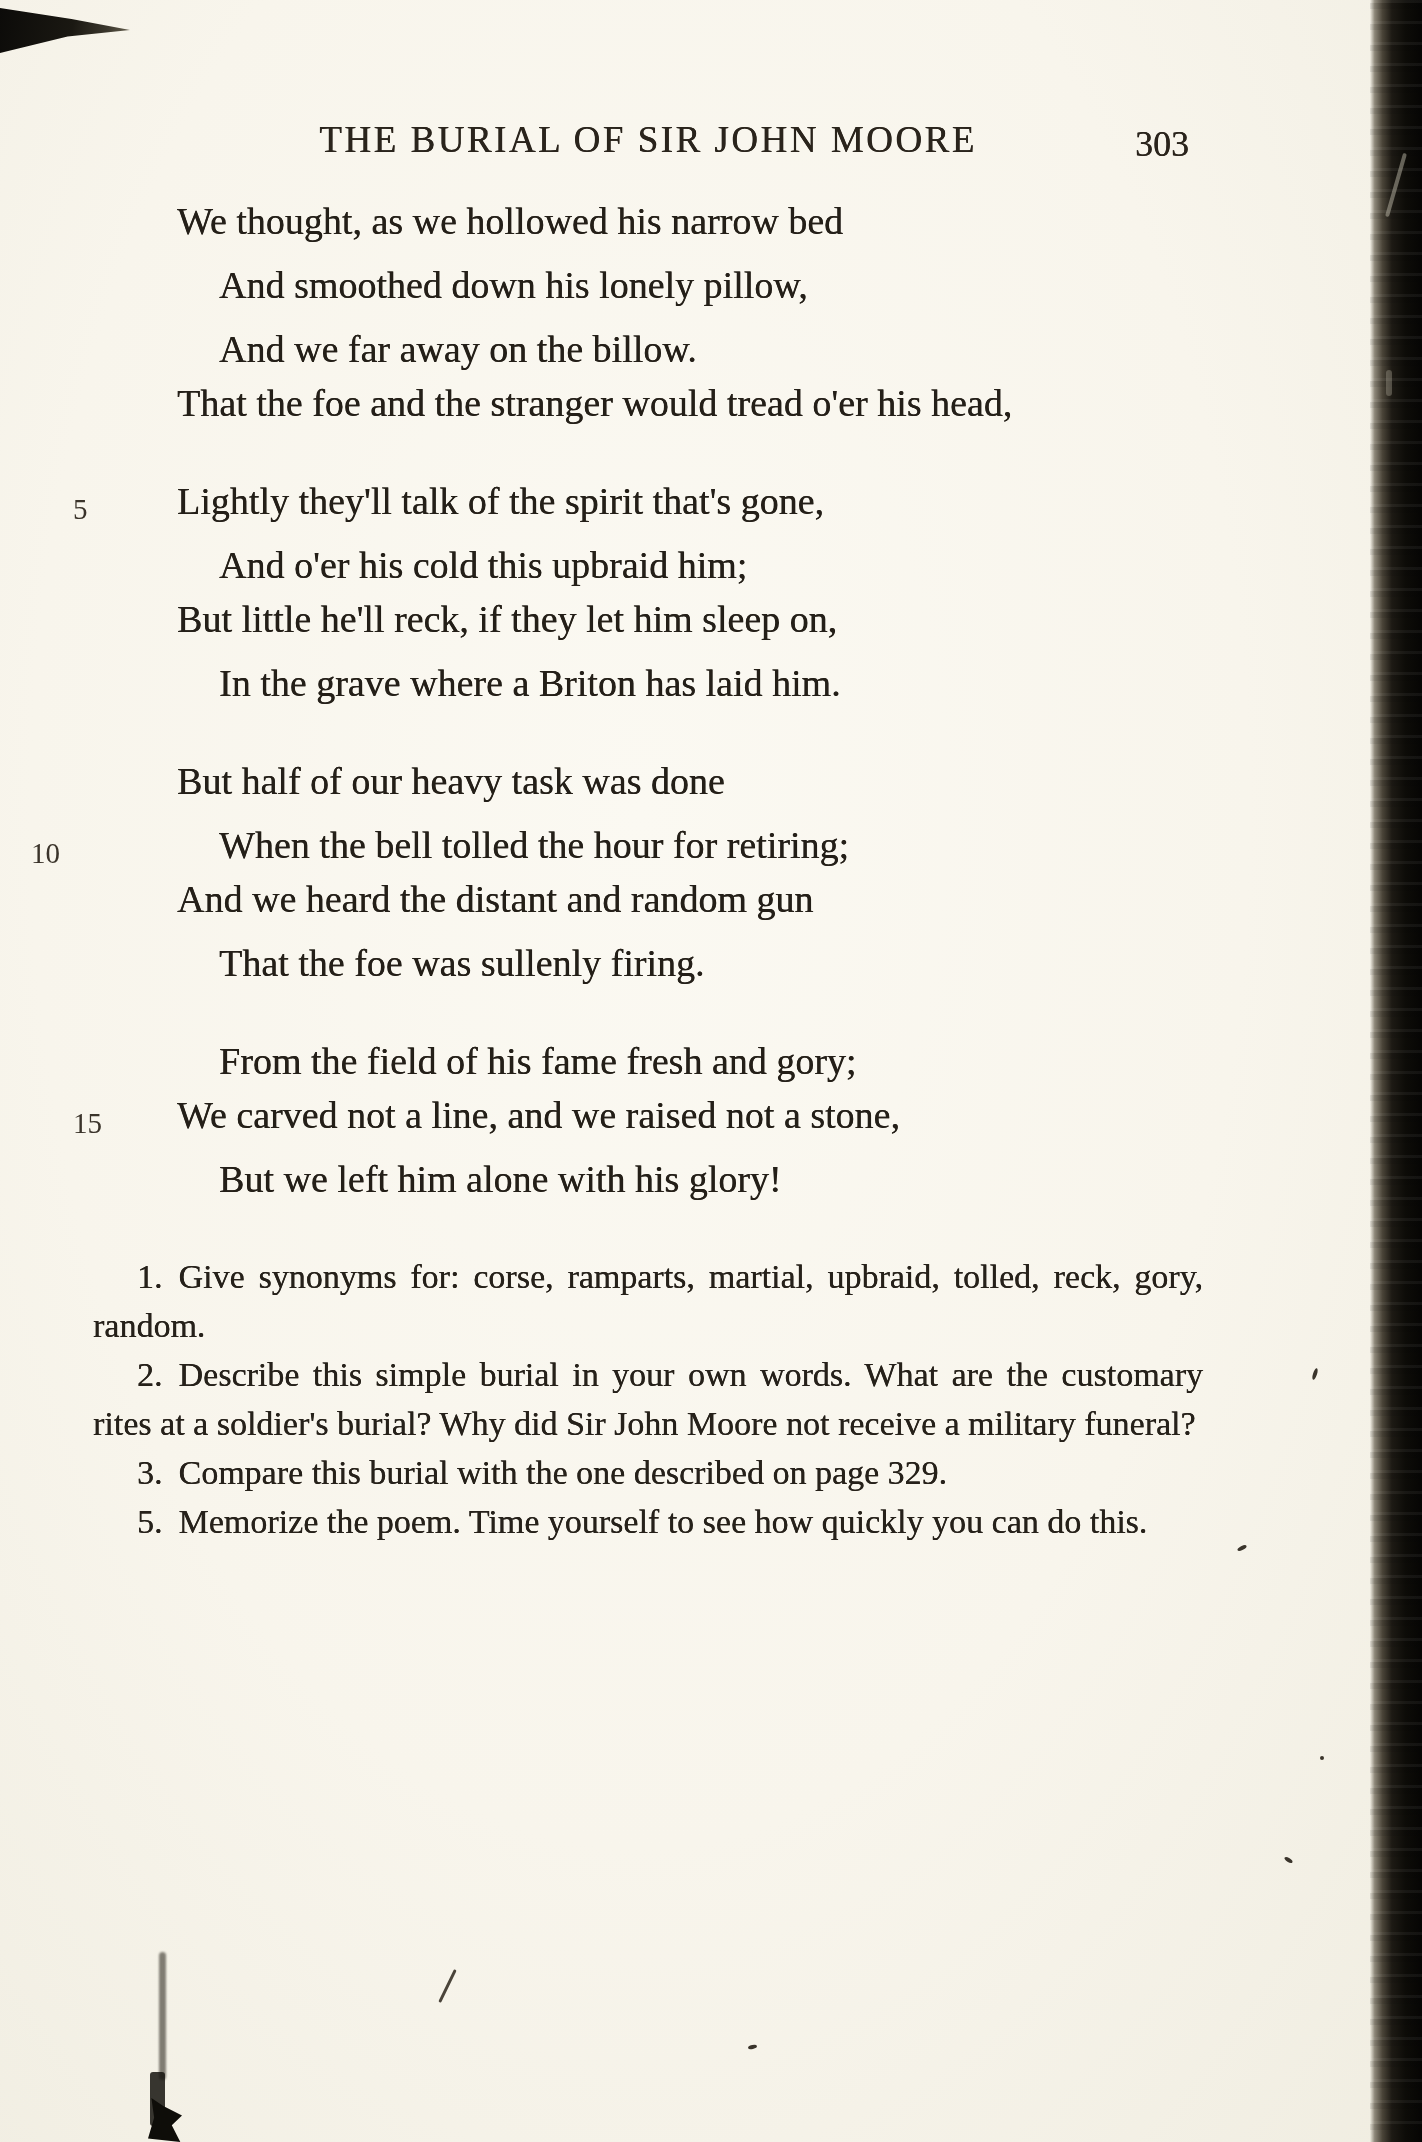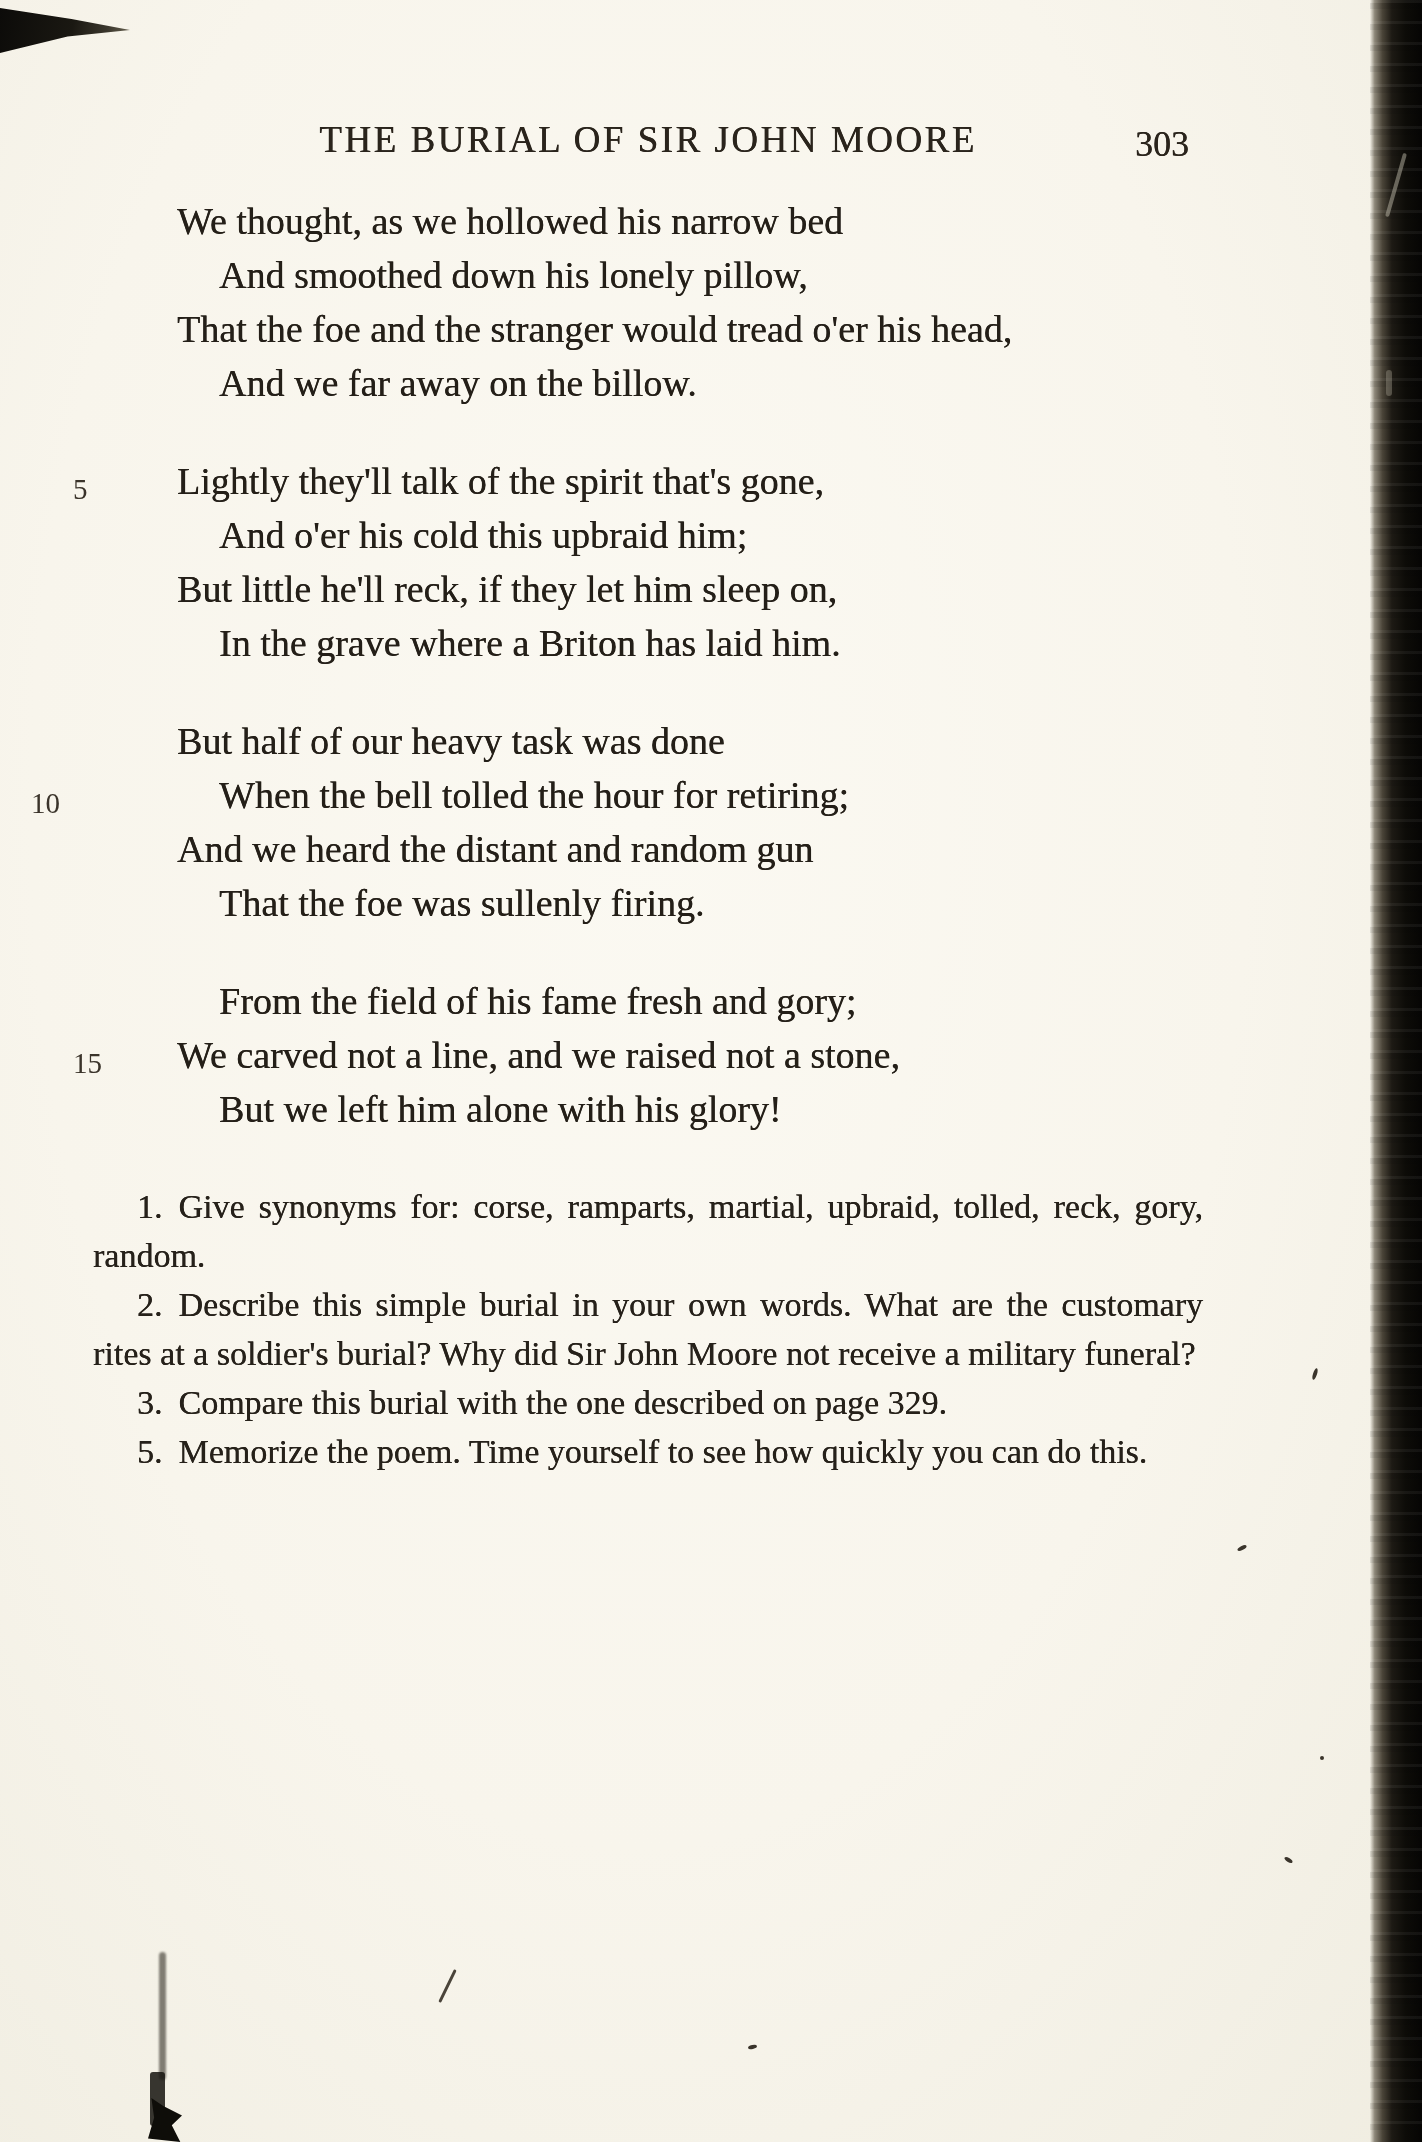--- a/index.html
+++ b/index.html
@@ -31,21 +31,21 @@
       font-size: 36px; color: #2a241c; text-shadow: 0.3px 0 0 currentColor;
     }
 
     .poem { margin-left: 84px; margin-top: 24px; }
     .stanza { margin-bottom: 44px; position: relative; }
     .line {
       font-size: 38px; line-height: 54px; white-space: nowrap;
       position: relative; color: #241f18;
       text-shadow: 0.35px 0 0 currentColor;
     }
-    .line.indent { padding-left: 42px; }
+    .line.indent { padding-left: 42px; margin-top: 10px; }
     .mnum {
       position: absolute; left: -104px; top: 8px;
       font-size: 29px; color: #3a332a; text-shadow: none;
     }
     .line.indent .mnum { left: -146px; }
 
     .questions { margin-top: 46px; width: 1110px; }
     .question {
       font-size: 34px; line-height: 49px; text-align: justify;
       text-indent: 44px; margin: 0; color: #26211a;
@@ -128,22 +128,22 @@
     <div class="header">
       <div class="title">THE BURIAL OF SIR JOHN MOORE</div>
       <div class="page-num">303</div>
     </div>
 
     <div class="poem">
 
       <div class="stanza">
         <div class="line"><span>We thought, as we hollowed his narrow bed</span></div>
         <div class="line indent"><span>And smoothed down his lonely pillow,</span></div>
+        <div class="line indent"><span>And we far away on the billow.</span></div>
         <div class="line"><span>That the foe and the stranger would tread o'er his head,</span></div>
-        <div class="line indent"><span>And we far away on the billow.</span></div>
       </div>
 
       <div class="stanza">
         <div class="line">
           <span class="mnum">5</span>
           <span>Lightly they'll talk of the spirit that's gone,</span>
         </div>
         <div class="line indent"><span>And o'er his cold this upbraid him;</span></div>
         <div class="line"><span>But little he'll reck, if they let him sleep on,</span></div>
         <div class="line indent"><span>In the grave where a Briton has laid him.</span></div>

